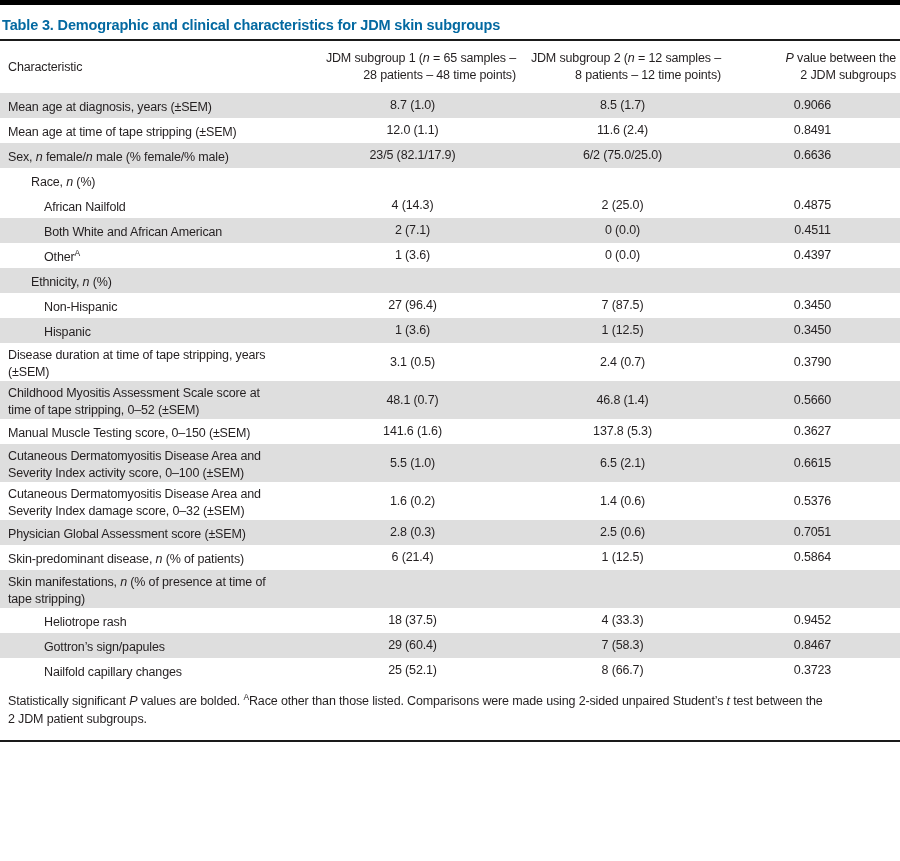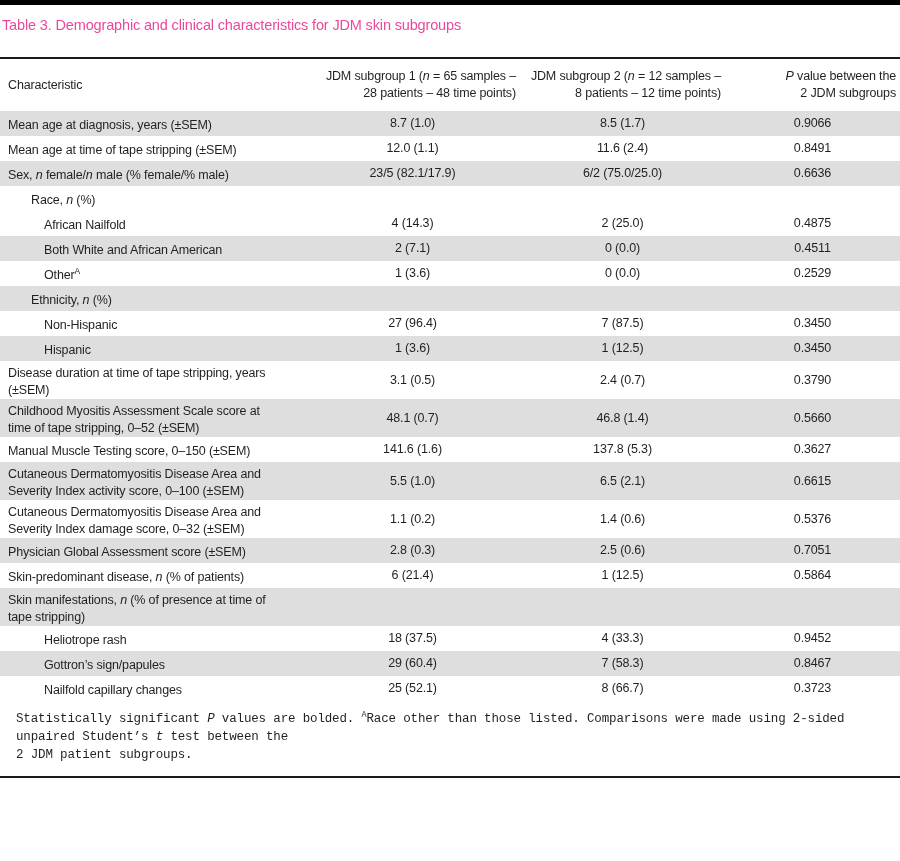--- a/index.html
+++ b/index.html
@@ -3,39 +3,39 @@
 <meta charset="utf-8">
 <style>
   html,body { margin:0; padding:0; background:#ffffff; }
   .page {
     width:900px; height:861px; background:#ffffff; overflow:hidden;
     font-family:"Liberation Sans","DejaVu Sans",sans-serif;
     color:#231f20; letter-spacing:-0.15px; box-sizing:border-box;
   }
   .topbar { height:5px; background:#000000; }
   .title {
-    font-size:14.5px; font-weight:normal; color:#ec4899;
-    margin:0; padding:12px 0 24px 2px;
+    font-size:14.5px; font-weight:bold; color:#0369a1;
+    margin:0; padding:12px 0 6px 2px;
   }
   .title-rule { height:2px; background:#1a1a1a; }
   .grid-row {
     display:grid; grid-template-columns:305px 215px 205px 175px;
     align-items:center;
   }
   .header-row { min-height:52px; }
   .header-cell { text-align:right; font-size:12.5px; line-height:17px; padding:6px 4px; }
   .header-cell.first { text-align:left; padding-left:8px; }
   .data-row { min-height:25px; }
   .data-row.striped { background:#dedede; }
   .row-label { font-size:12.5px; line-height:17px; padding:4px 12px 0 8px; }
   .row-label.indent-1 { padding-left:31px; }
   .row-label.indent-2 { padding-left:44px; }
   .cell-value { text-align:center; font-size:12.5px; line-height:17px; }
   .footnote {
-    font-size:12.5px; line-height:18px; margin:9px 0 0 0; padding:0 5px 0 16px;font-family:Liberation Mono, monospace;
+    font-size:12.5px; line-height:18px; margin:9px 0 0 0; padding:0 5px 0 8px;
   }
   .bottom-rule { height:2px; background:#1a1a1a; margin-top:12px; }
   sup { font-size:8.5px; vertical-align:super; line-height:0; }
   i { font-style:italic; }
 </style>
 </head>
 <body>
 
 <div class="page">
   <div class="topbar"></div>
@@ -83,21 +83,21 @@
         <div class="grid-row data-row striped">
           <div class="row-label indent-2">Both White and African American</div>
           <div class="cell-value">2 (7.1)</div>
           <div class="cell-value">0 (0.0)</div>
           <div class="cell-value">0.4511</div>
         </div>
         <div class="grid-row data-row">
           <div class="row-label indent-2">Other<sup>A</sup></div>
           <div class="cell-value">1 (3.6)</div>
           <div class="cell-value">0 (0.0)</div>
-          <div class="cell-value">0.2529</div>
+          <div class="cell-value">0.4397</div>
         </div>
         <div class="grid-row data-row striped">
           <div class="row-label indent-1">Ethnicity, <i>n</i> (%)</div>
           <div class="cell-value"></div>
           <div class="cell-value"></div>
           <div class="cell-value"></div>
         </div>
         <div class="grid-row data-row">
           <div class="row-label indent-2">Non-Hispanic</div>
           <div class="cell-value">27 (96.4)</div>
@@ -129,21 +129,21 @@
           <div class="cell-value">0.3627</div>
         </div>
         <div class="grid-row data-row striped">
           <div class="row-label indent-0">Cutaneous Dermatomyositis Disease Area and<br>Severity Index activity score, 0–100 (±SEM)</div>
           <div class="cell-value">5.5 (1.0)</div>
           <div class="cell-value">6.5 (2.1)</div>
           <div class="cell-value">0.6615</div>
         </div>
         <div class="grid-row data-row">
           <div class="row-label indent-0">Cutaneous Dermatomyositis Disease Area and<br>Severity Index damage score, 0–32 (±SEM)</div>
-          <div class="cell-value">1.1 (0.2)</div>
+          <div class="cell-value">1.6 (0.2)</div>
           <div class="cell-value">1.4 (0.6)</div>
           <div class="cell-value">0.5376</div>
         </div>
         <div class="grid-row data-row striped">
           <div class="row-label indent-0">Physician Global Assessment score (±SEM)</div>
           <div class="cell-value">2.8 (0.3)</div>
           <div class="cell-value">2.5 (0.6)</div>
           <div class="cell-value">0.7051</div>
         </div>
         <div class="grid-row data-row">

